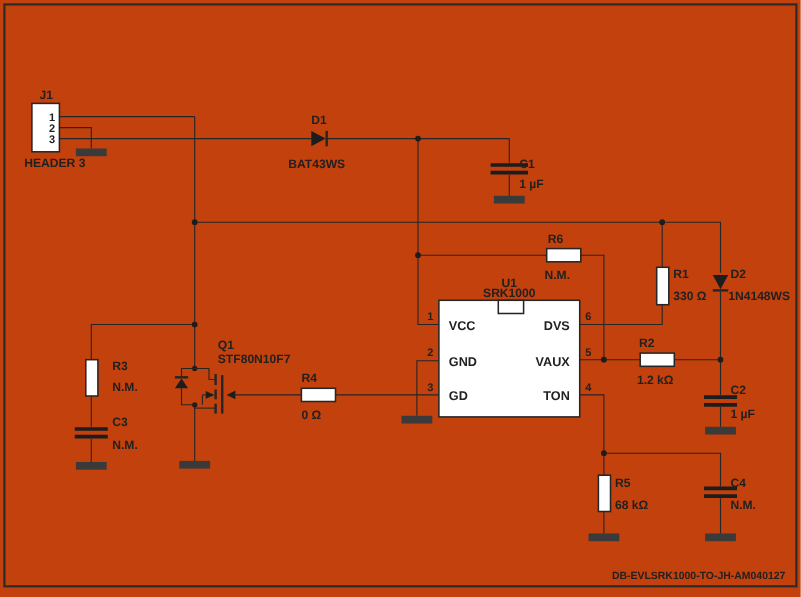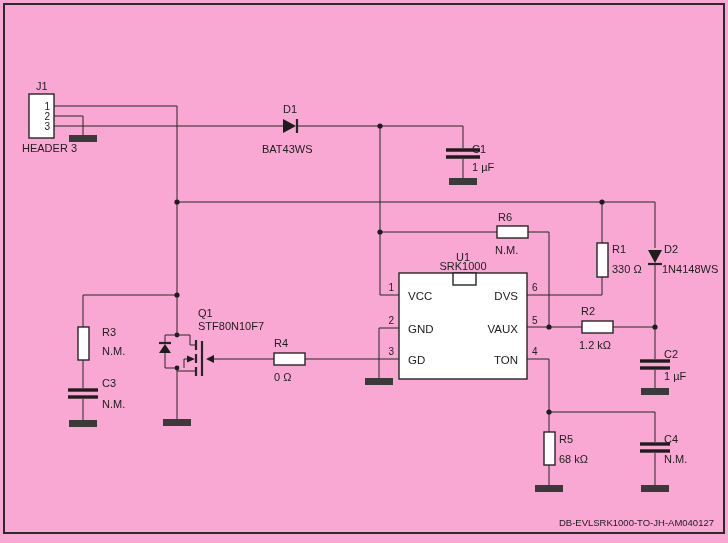--- a/index.html
+++ b/index.html
@@ -1,17 +1,17 @@
 <!DOCTYPE html>
 <html><head>
 <meta charset="utf-8">
 <style>
   html,body{margin:0;padding:0;background:#ffffff;}
-  .page{position:relative;width:728px;height:543px;background:#f9a8d4;overflow:hidden;
-        font-family:"Liberation Sans", sans-serif;}
+  .page{position:relative;width:728px;height:543px;background:#c2410c;overflow:hidden;
+        font-family:"Liberation Sans", sans-serif;font-weight:bold;}
   svg{position:absolute;left:0;top:0;}
   text{fill:#212121;font-family:"Liberation Sans", sans-serif;}
   .ref{font-size:11px;}
   .val{font-size:11px;}
   .pinname{font-size:11.5px;}
   .pinnum{font-size:10px;}
   .docnum{font-size:9.5px;}
   .wire{stroke:#262626;stroke-width:1;fill:none;}
   .part{stroke:#262626;stroke-width:1.4;fill:#ffffff;}
   .thick{stroke:#262626;stroke-width:2.2;fill:none;}

